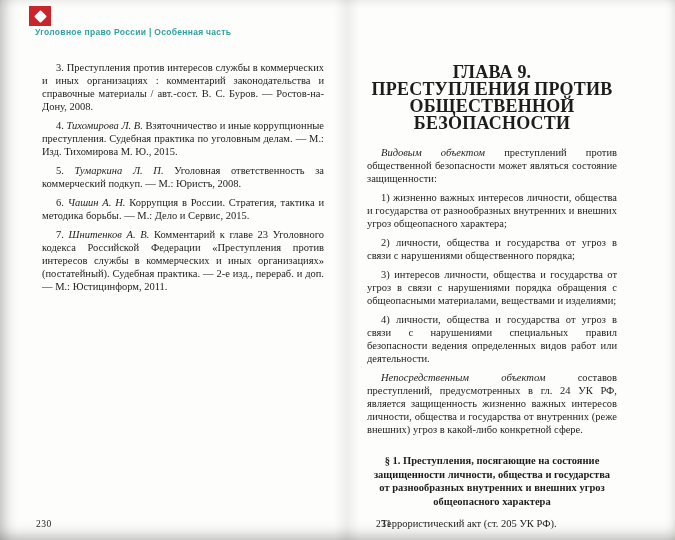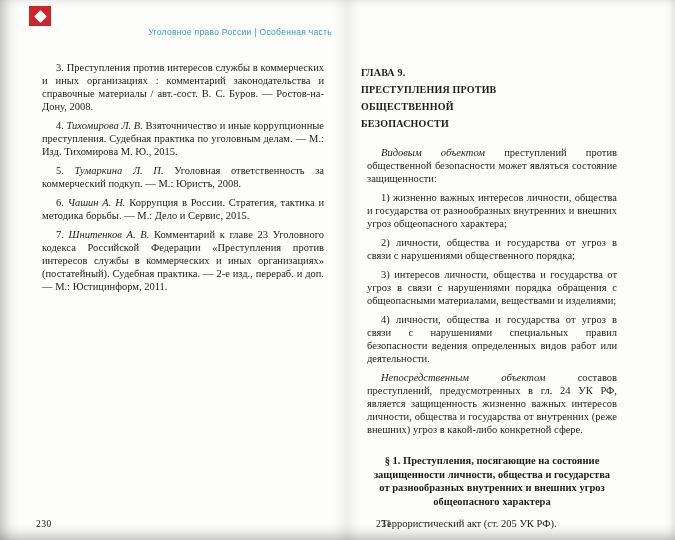--- a/index.html
+++ b/index.html
@@ -20,30 +20,31 @@
   }
   .bookmark{
     position:absolute;left:29px;top:6px;width:22px;height:20px;
     background:#c9252b;display:flex;align-items:center;justify-content:center;
   }
   .bookmark-glyph{
     width:9px;height:9px;background:#ffffff;transform:rotate(45deg);border-radius:1px;
   }
   .running-head{
     position:absolute;left:35px;top:27px;width:297px;
-    text-align:right;font-size:8.5px;letter-spacing:.3px;color:#2fa3a3;
+    text-align:left;font-size:8.5px;letter-spacing:.3px;color:#2fa3a3;
     font-family:"Liberation Sans","DejaVu Sans",sans-serif;
+    font-weight:bold;
   }
   .page{position:absolute;top:55px;font-size:10.5px;line-height:13px;text-align:justify;}
   .page-left{left:36px;width:294px;}
   .page-right{left:361px;width:262px;top:60px;}
   p{margin:6px;text-indent:14px;}
   .au{font-style:italic;}
   .chapter{
-    font-weight:bold;font-size:10px;line-height:17px;text-align:left;
+    font-weight:bold;font-size:18px;line-height:17px;text-align:center;
     margin:4px 0 14px 0;letter-spacing:.2px;
   }
   .chapter span{display:block;}
   .section-heading{
     font-weight:bold;text-align:center;line-height:13.5px;
     margin:18px 0 9px 0;
   }
   .section-heading span{display:block;}
   .bold-lead{font-weight:normal;}
   .pagenum{

